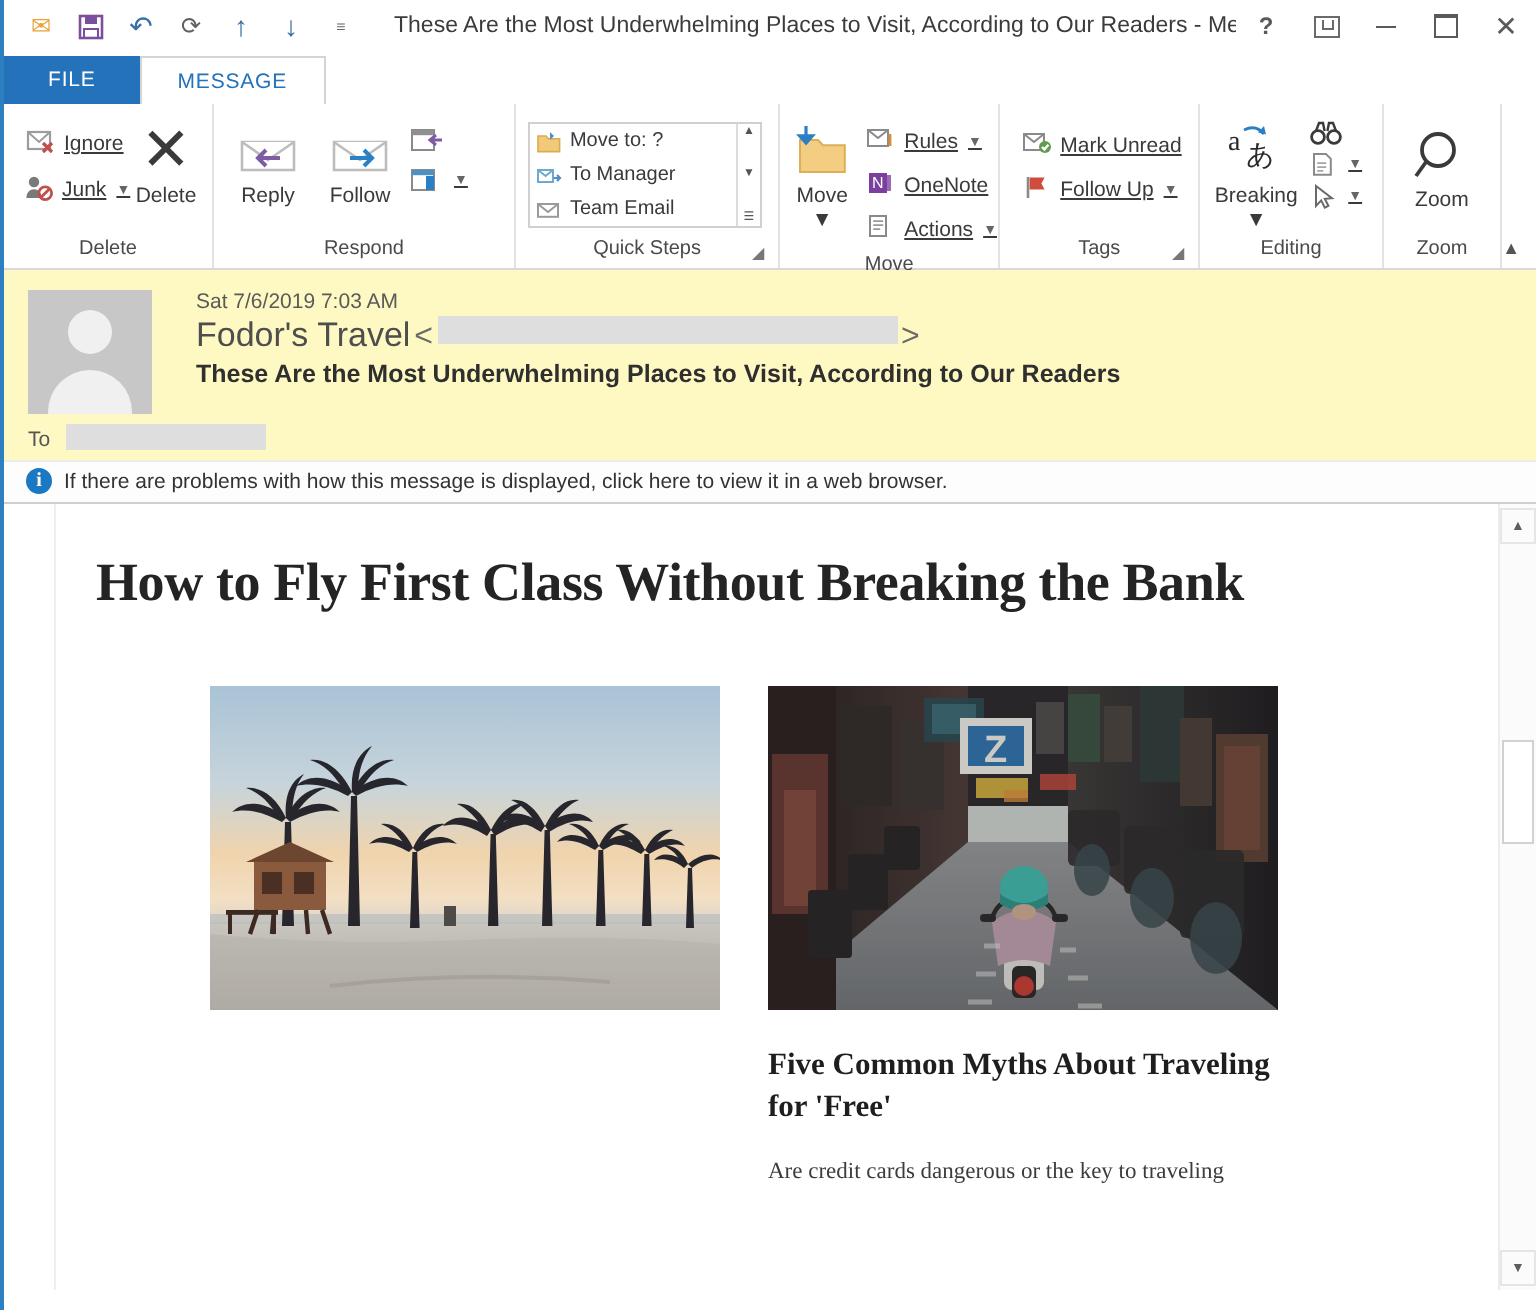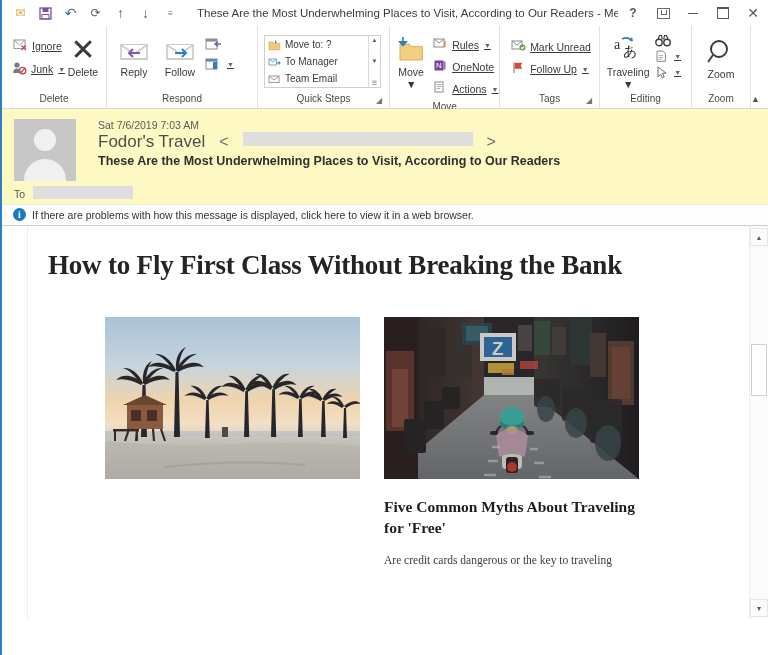--- a/index.html
+++ b/index.html
@@ -250,21 +250,21 @@
     left: 50%; bottom: 0;
     transform: translateX(-50%);
     width: 42px; height: 22px;
     border-radius: 21px 21px 0 0;
     background: #f0f0f0;
   }
   .mh-info { flex: 1; padding-left: 22px; padding-top: 4px; }
   .mh-date { font-size: 10.5px; color: #5a5a5a; margin-bottom: 1px;}
   .mh-from {
     font-size: 17px; color: #4e4e4e; font-weight: 400;
-    display: flex; align-items: baseline; gap: 14px;
+    display: flex; align-items: baseline; gap: 2px;
     margin-bottom: 2px;
   }
   .mh-from .angle { color: #6a6a6a; font-size: 16px; }
   .redact {
     display: inline-block;
     height: 13px;
     background: #dedede;
     vertical-align: middle;
     position: relative;
     top: -1px;
@@ -440,20 +440,24 @@
       <div class="winbtn">
           <span class="min-icon"></span>
         </div>
       <div class="winbtn">
           <span class="max-icon"></span>
         </div>
       <div class="winbtn close">✕</div>
     </div>
   </div>
 
+  <div class="tabstrip">
+    <div class="tab file">FILE</div>
+    <div class="tab active">MESSAGE</div>
+  </div>
 
   <div class="ribbon">
 
     <div class="rgroup" style="width:104px">
       <div class="rgroup-body" style="align-items:flex-start;">
         <div class="col" style="padding-top:4px;width:58px;">
           <div class="sbtn">
             <span class="gl">
               <svg width="15" height="14" viewBox="0 0 15 14">
                   <rect x="1" y="2" width="11" height="8.5" fill="#fff" stroke="#9c9c9c" stroke-width="1.1"></rect>
@@ -652,21 +656,21 @@
       <div class="rgroup-body" style="padding-left:3px;">
         <div class="bbtn" style="width:50px;">
           <span class="bico">
             <svg width="32" height="28" viewBox="0 0 32 28">
                 <text x="2" y="13" font-size="14" fill="#2b2b2b" font-family="Liberation Serif, serif">a</text>
                 <text x="11" y="20" font-size="14" fill="#2b2b2b" font-family="Liberation Serif, serif">あ</text>
                 <path d="M10 3 q6 -3 10 2" fill="none" stroke="#2b7fc4" stroke-width="1.5"></path>
                 <path d="M20 1 l1 4.2 l-4 -1z" fill="#2b7fc4"></path>
               </svg>
           </span>
-          <span class="blabel">Traveling</span>
+          <span class="blabel">Breaking</span>
           <span class="car">▼</span>
         </div>
         <div class="col" style="padding-top:2px;gap:3px;">
           <div class="sbtn" style="padding:0 2px;">
             <svg width="16" height="13" viewBox="0 0 16 13">
                 <circle cx="4" cy="8.5" r="3.2" fill="none" stroke="#3a3a3a" stroke-width="1.4"></circle>
                 <circle cx="12" cy="8.5" r="3.2" fill="none" stroke="#3a3a3a" stroke-width="1.4"></circle>
                 <path d="M3 5.5 l1.5-4 h2 l0.8 4 M13 5.5 l-1.5-4 h-2 l-0.8 4" fill="none" stroke="#3a3a3a" stroke-width="1.2"></path>
               </svg>
           </div>

